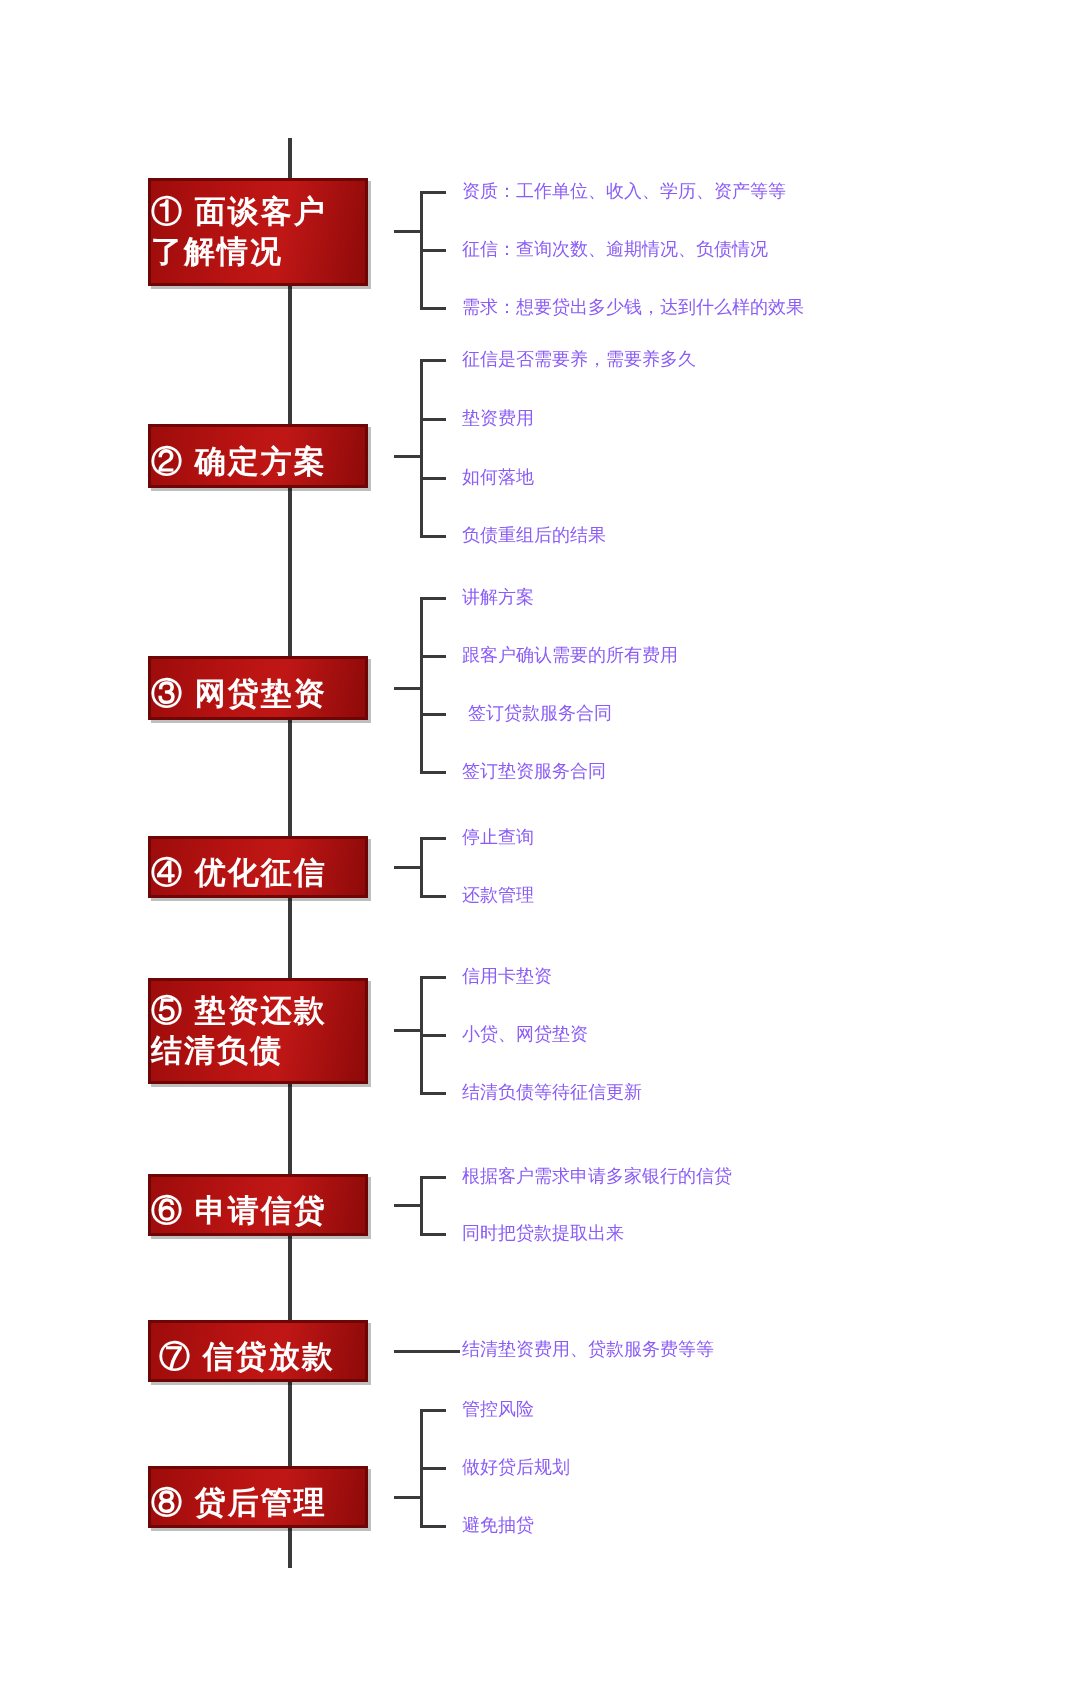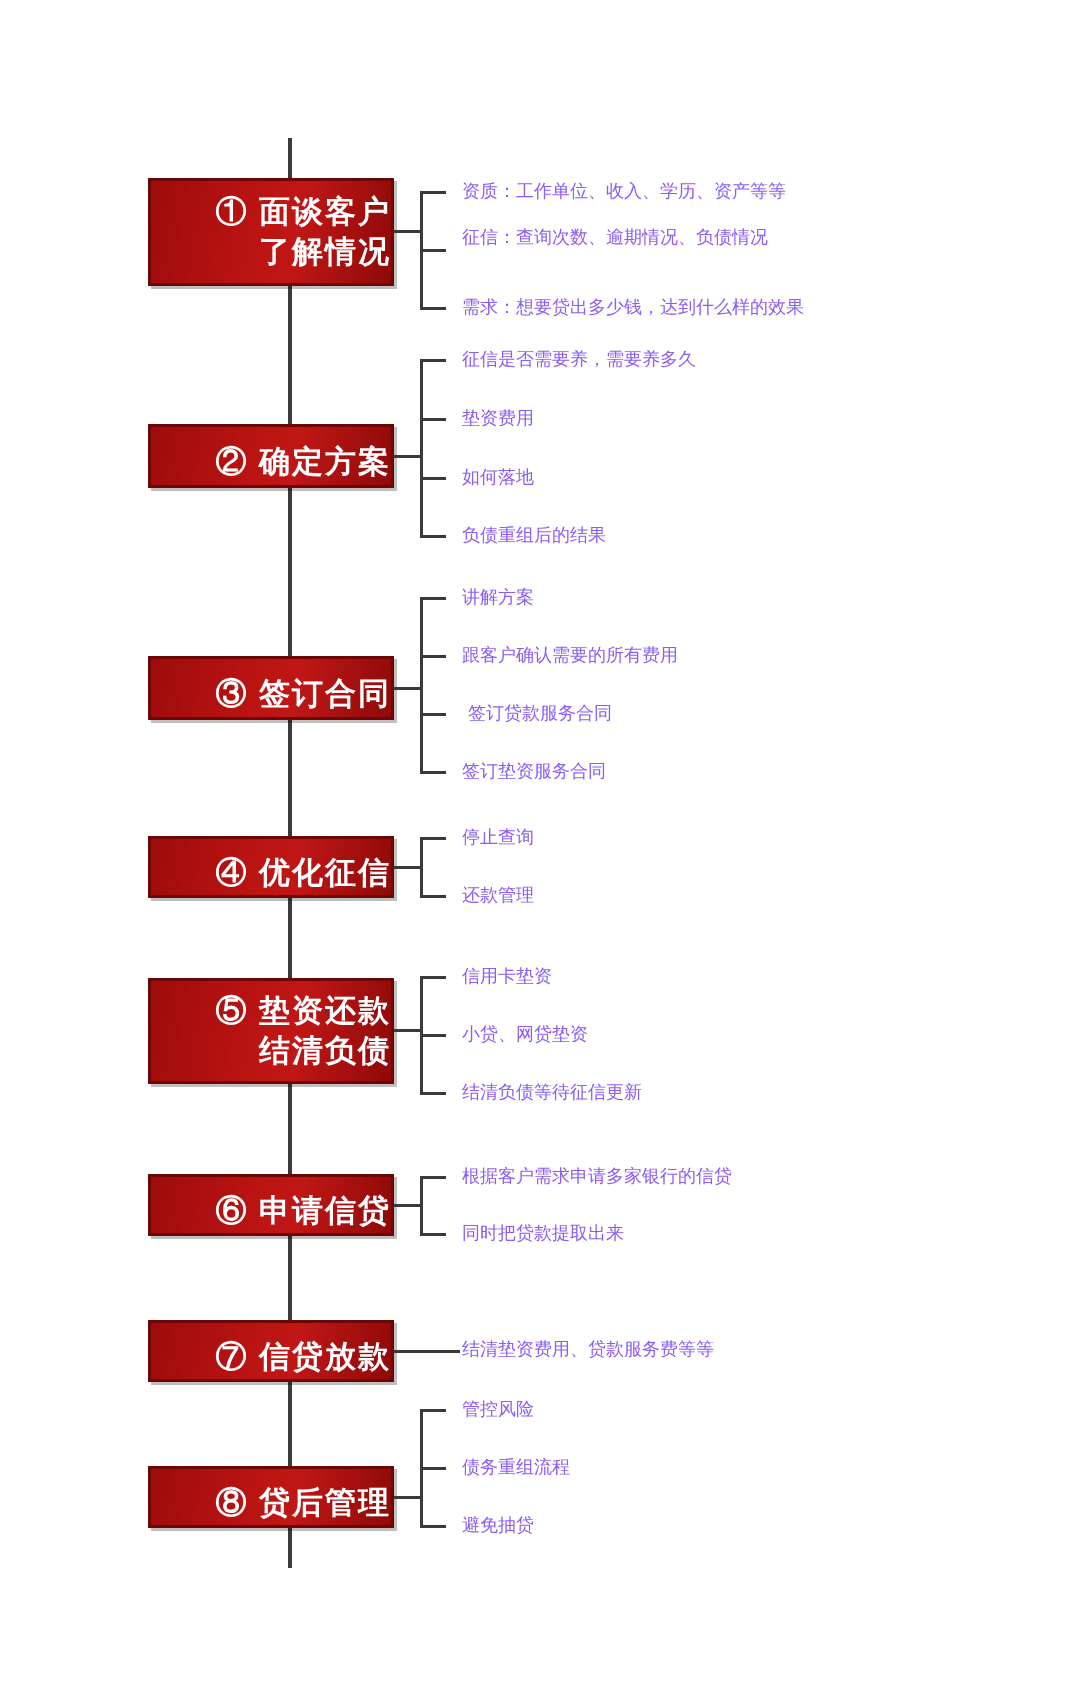--- a/index.html
+++ b/index.html
@@ -55,29 +55,29 @@
 
   
   .step-row {
     position: absolute;
     left: 0;
     width: 1080px;
   }
   .step-box {
     position: absolute;
     left: 148px;
-    width: 246px;
+    width: 220px;
     background: #b5100f;
     background: linear-gradient(100deg, #9d0c0b 0%, #b81312 40%, #c01716 60%, #8e0a09 100%);
     border: 3px solid #6d0605;
     box-shadow: 3px 3px 0 rgba(0,0,0,0.25);
     color: #ffffff;
     display: flex;
     flex-direction: column;
-    align-items: flex-end;
+    align-items: flex-start;
     justify-content: center;
     font-weight: bold;
     letter-spacing: 2px;
   }
   .step-box .ln {
     display: block;
     white-space: nowrap;
   }
   .step-box .ln1 { font-size: 31px; line-height: 40px; }
   .step-box .ln2 { font-size: 31px; line-height: 40px; }
@@ -128,21 +128,21 @@
       <span class="ln ln1"><span>①</span> <span>面谈客户</span></span>
       <span class="ln ln2">了解情况</span>
     </div>
 
     <div class="bracket" style="left:420px; top:14px; height:116px;"></div>
     <div class="bracket-stub" style="left:394px; top:52px; width:28px;"></div>
     <div class="tick" style="left:420px; top:13px;"></div>
     <div class="tick" style="left:420px; top:71px;"></div>
     <div class="tick" style="left:420px; top:129px;"></div>
     <div class="detail" style="left:462px; top:-2px;">资质：工作单位、收入、学历、资产等等</div>
-    <div class="detail" style="left:462px; top:44px;">征信：查询次数、逾期情况、负债情况</div>
+    <div class="detail" style="left:462px; top:56px;">征信：查询次数、逾期情况、负债情况</div>
     <div class="detail" style="left:462px; top:114px;">需求：想要贷出多少钱，达到什么样的效果</div>
   </div>
 
   <div class="step-row" style="top:424px;">
     <div class="step-box one-line" style="top:0px; height:64px;">
       <span class="ln ln1"><span>②</span> <span>确定方案</span></span>
     </div>
     <div class="bracket" style="left:420px; top:-64px; height:176px;"></div>
     <div class="bracket-stub" style="left:394px; top:31px; width:28px;"></div>
     <div class="tick" style="left:420px; top:-65px;"></div>
@@ -150,21 +150,21 @@
     <div class="tick" style="left:420px; top:53px;"></div>
     <div class="tick" style="left:420px; top:111px;"></div>
     <div class="detail" style="left:462px; top:-80px;">征信是否需要养，需要养多久</div>
     <div class="detail" style="left:462px; top:-21px;">垫资费用</div>
     <div class="detail" style="left:462px; top:38px;">如何落地</div>
     <div class="detail" style="left:462px; top:96px;">负债重组后的结果</div>
   </div>
 
   <div class="step-row" style="top:656px;">
     <div class="step-box one-line" style="top:0px; height:64px;">
-      <span class="ln ln1"><span>③</span> <span>签订合同</span></span>
+      <span class="ln ln1"><span>③</span> <span>网贷垫资</span></span>
     </div>
     <div class="bracket" style="left:420px; top:-58px; height:174px;"></div>
     <div class="bracket-stub" style="left:394px; top:31px; width:28px;"></div>
     <div class="tick" style="left:420px; top:-59px;"></div>
     <div class="tick" style="left:420px; top:-1px;"></div>
     <div class="tick" style="left:420px; top:57px;"></div>
     <div class="tick" style="left:420px; top:115px;"></div>
     <div class="detail" style="left:462px; top:-74px;">讲解方案</div>
     <div class="detail" style="left:462px; top:-16px;">跟客户确认需要的所有费用</div>
     <div class="detail" style="left:462px; top:42px;margin-left:6px;">签订贷款服务合同</div>
@@ -221,17 +221,17 @@
   <div class="step-row" style="top:1466px;">
     <div class="step-box one-line" style="top:0px; height:62px;">
       <span class="ln ln1"><span>⑧</span> <span>贷后管理</span></span>
     </div>
     <div class="bracket" style="left:420px; top:-56px; height:116px;"></div>
     <div class="bracket-stub" style="left:394px; top:30px; width:28px;"></div>
     <div class="tick" style="left:420px; top:-57px;"></div>
     <div class="tick" style="left:420px; top:1px;"></div>
     <div class="tick" style="left:420px; top:59px;"></div>
     <div class="detail" style="left:462px; top:-72px;">管控风险</div>
-    <div class="detail" style="left:462px; top:-14px;">债务重组流程</div>
+    <div class="detail" style="left:462px; top:-14px;">做好贷后规划</div>
     <div class="detail" style="left:462px; top:44px;">避免抽贷</div>
   </div>
 
 </div>
 
 </body></html>

